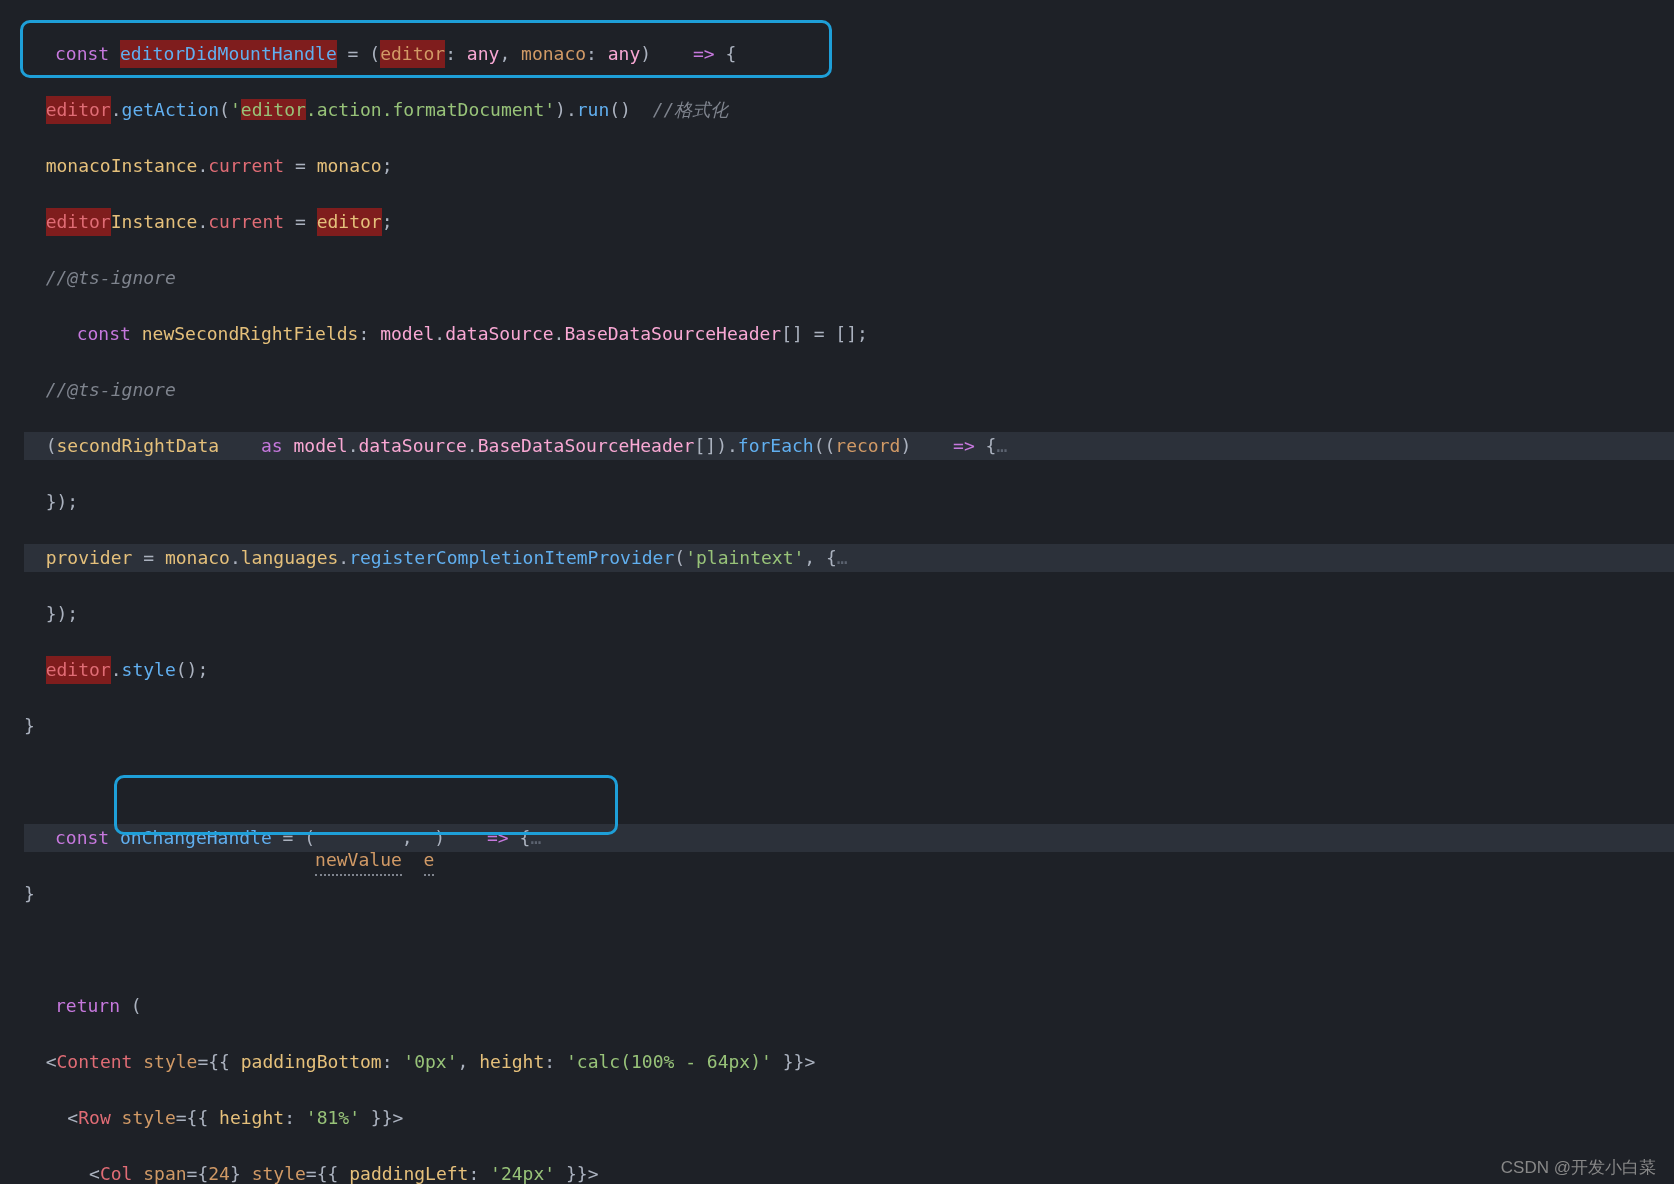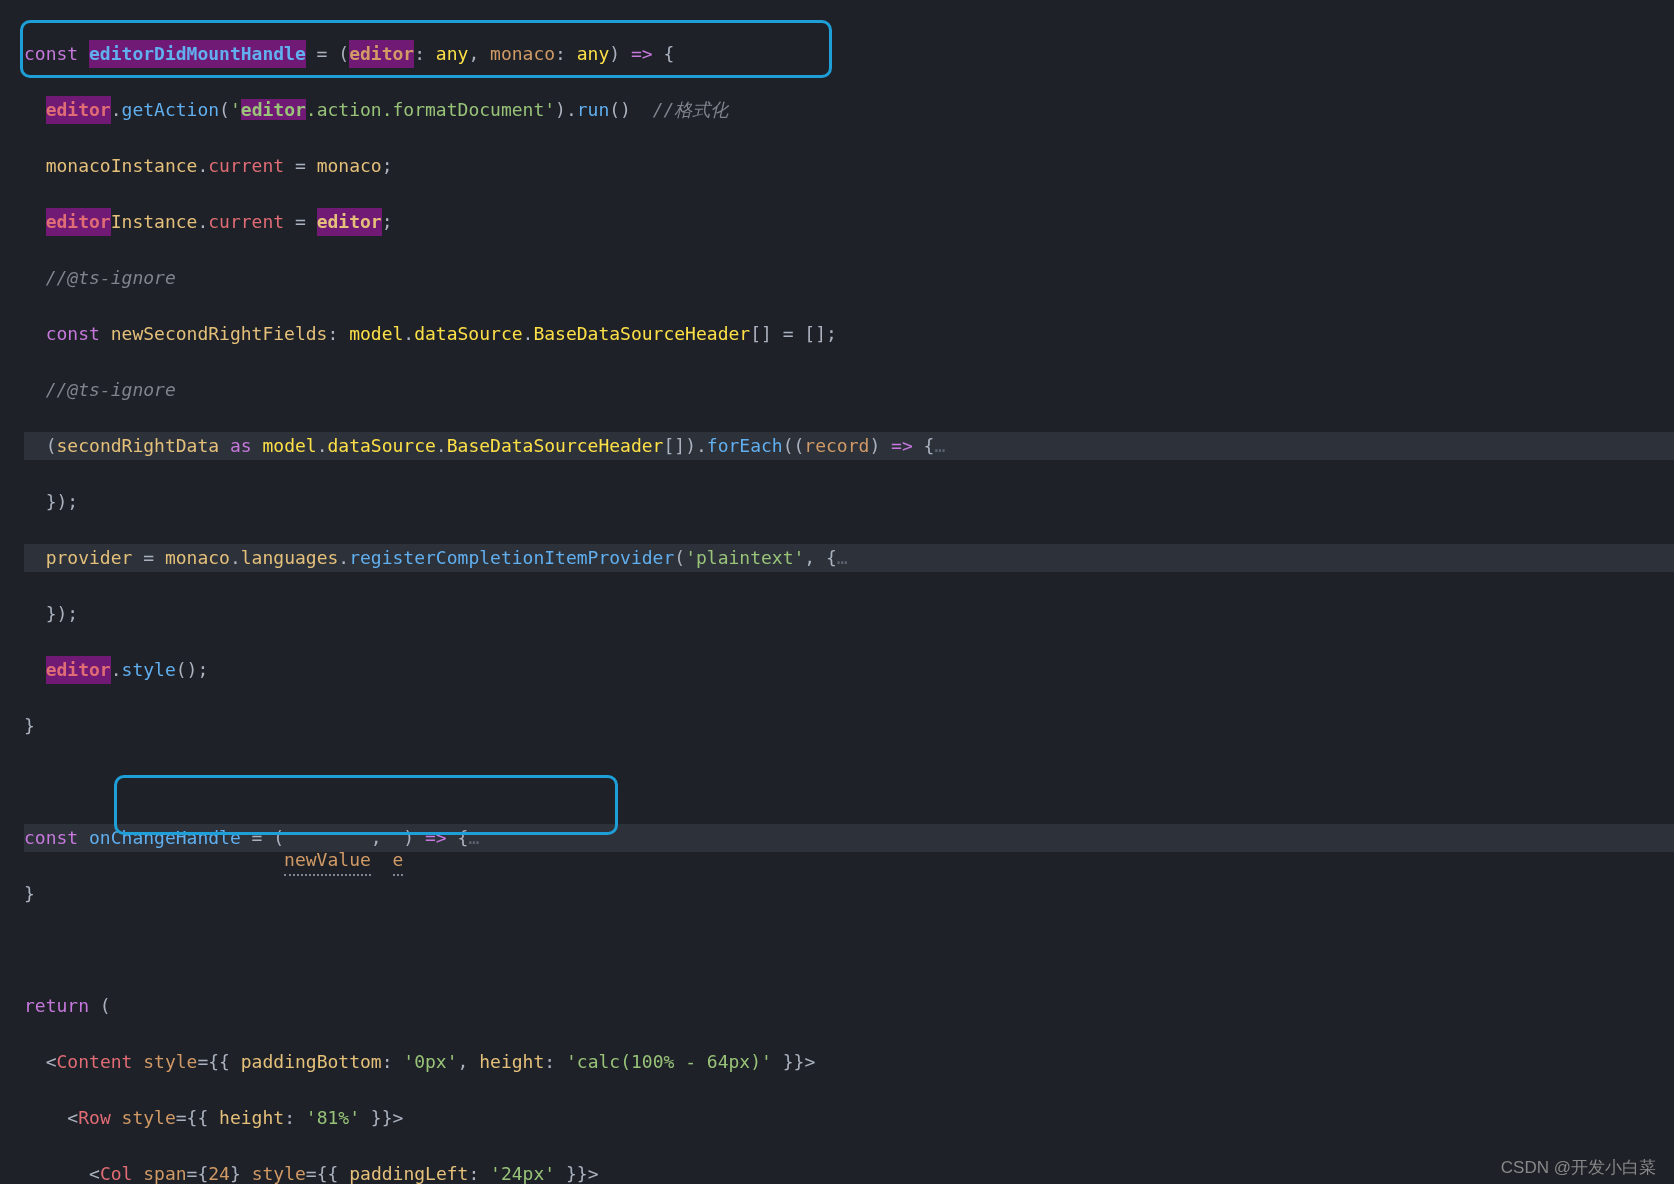--- a/index.html
+++ b/index.html
@@ -27,33 +27,33 @@
     }
     .line-hl {
       background: #2c313a;
     }
     .hl-box {
       position: absolute;
       border: 3px solid #1e9fd8;
       border-radius: 10px;
       pointer-events: none;
     }
-    .c-keyword { color: #c678dd; }
+    .c-keyword { color: #c678dd; margin-left: 31px; }
     .c-var { color: #e5c07b; }
     .c-func { color: #61afef; }
     .c-string { color: #98c379; }
     .c-comment { color: #7f848e; font-style: italic; }
     .c-param { color: #d19a66; }
     .c-number { color: #d19a66; }
     .c-punct { color: #abb2bf; }
-    .c-type { color: #fde047; text-align: right; }
+    .c-type { color: #f9a8d4; text-align: right; }
     .c-prop { color: #e06c75; }
     .c-attr { color: #d19a66; }
     .c-tag { color: #e06c75; }
-    .c-selhl { background: #701a75; font-weight: bold; }
+    .c-selhl { background: #7f1d1d; }
     .c-dim { color: #5c6370; }
     .watermark {
       position: absolute;
       right: 18px;
       bottom: 2px;
       color: #888;
       font-size: 17px;
       font-family: sans-serif;
       pointer-events: none;
     }

